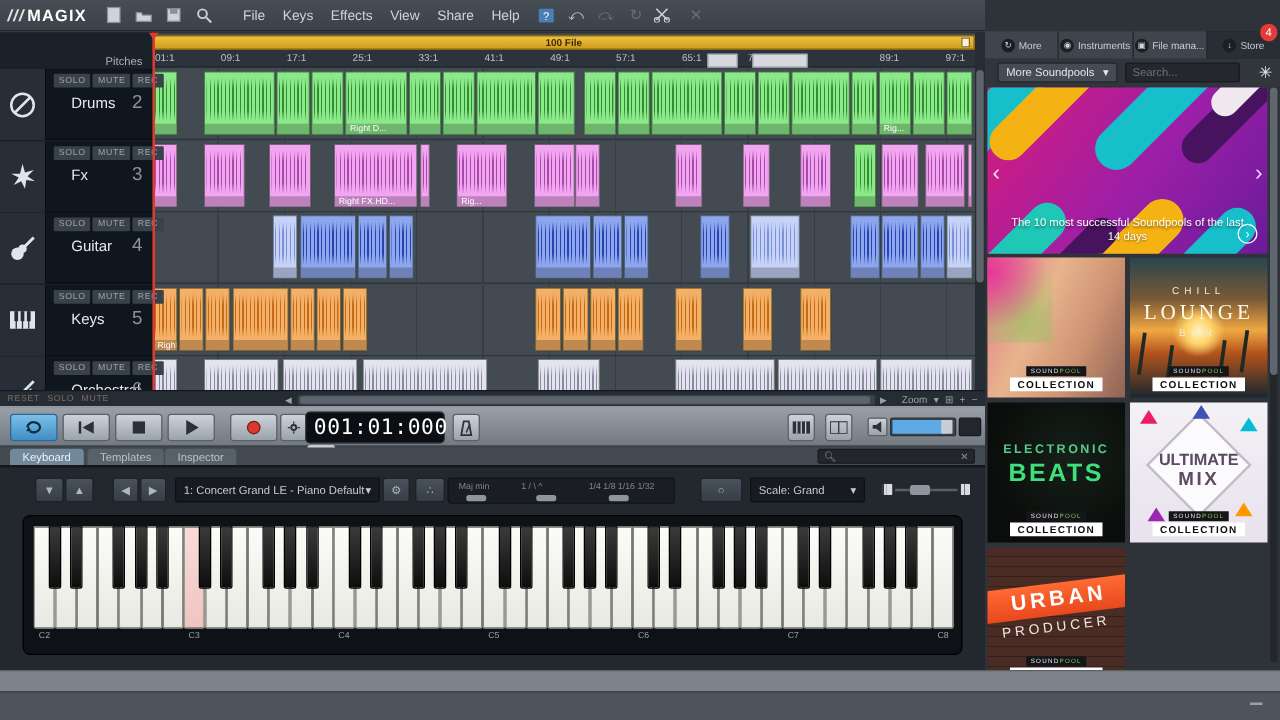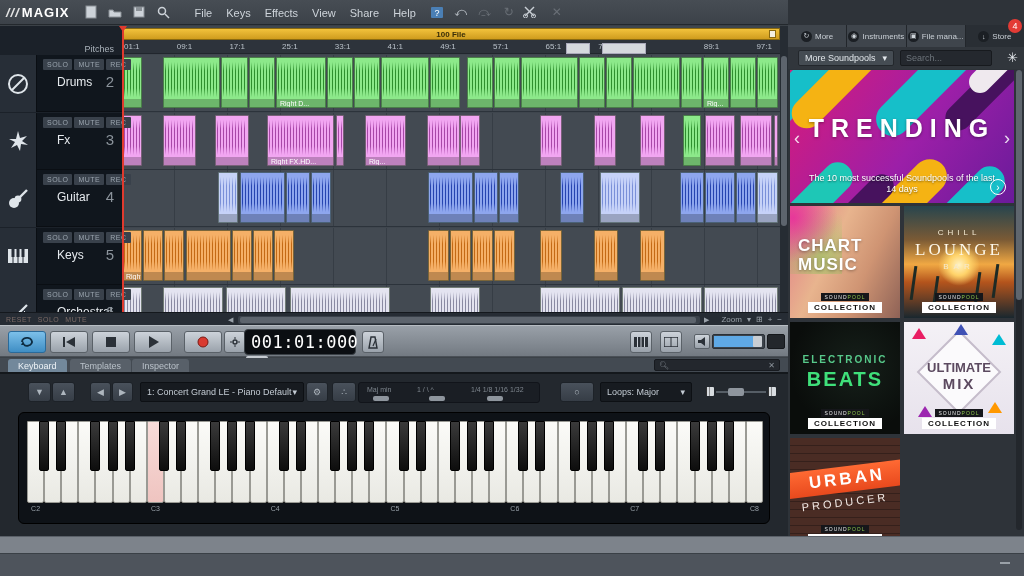--- a/index.html
+++ b/index.html
@@ -682,21 +682,21 @@
     <div id="cluster">
       <span class="cl-lbl" style="left:8px">Maj  min</span>
       <span class="cl-lbl" style="left:58px">1   /   \   ^</span>
       <span class="cl-lbl" style="left:112px">1/4  1/8  1/16  1/32</span>
       <span class="mini-slider" style="left:14px"></span>
       <span class="mini-slider" style="left:70px"></span>
       <span class="mini-slider" style="left:128px"></span>
     </div>
     <div class="kbtn" style="left:560px;width:34px">○</div>
     <div id="scalesel">
-      <span>Loops: Major</span>
+      <span>Scale: Grand</span>
         <span>▾</span>
     </div>
     <div id="rangeslider">
       <span class="minipiano" style="left:0"></span>
       <div class="line"></div>
       <div class="knob"></div>
       <span class="minipiano" style="right:0"></span>
     </div>
     <div id="pianoframe">
       <div id="keys">
@@ -827,29 +827,27 @@
     <div id="banner">
       <div class="pill" style="left:-20px;top:-30px;width:34px;height:120px;background:#16bfc9;transform:rotate(45deg);"></div>
       <div class="pill" style="left:30px;top:-40px;width:30px;height:110px;background:#f5b313;transform:rotate(45deg);"></div>
       <div class="pill" style="left:120px;top:-50px;width:34px;height:130px;background:#16bfc9;transform:rotate(45deg);"></div>
       <div class="pill" style="left:178px;top:-20px;width:26px;height:90px;background:#47125e;transform:rotate(45deg);"></div>
       <div class="pill" style="left:196px;top:-40px;width:22px;height:70px;background:#efe9ee;transform:rotate(45deg);"></div>
       <div class="pill" style="left:8px;top:82px;width:30px;height:100px;background:#1ec7b6;transform:rotate(45deg);"></div>
       <div class="pill" style="left:96px;top:78px;width:34px;height:110px;background:#f5b313;transform:rotate(45deg);"></div>
       <div class="pill" style="left:60px;top:96px;width:24px;height:80px;background:#47125e;transform:rotate(45deg);"></div>
       <div class="pill" style="left:160px;top:86px;width:30px;height:100px;background:#16bfc9;transform:rotate(45deg);"></div>
-      <h1>TRENDING</h1>
       <span class="bchev" style="left:4px">‹</span>
       <span class="bchev" style="right:4px">›</span>
       <div class="sub">The 10 most successful Soundpools of the last 14 days</div>
       <div id="bcircle">›</div>
     </div>
     <div id="cards">
         <div class="card c-chart">
-          <div class="t">CHART<br>MUSIC</div>
           <div class="badgewrap">
             <span class="spchip">SOUND<b>POOL</b></span>
             <span class="colbar">COLLECTION</span>
           </div>
         </div>
         <div class="card c-lounge">
           <div class="t1">CHILL</div>
           <div class="t2">LOUNGE</div>
           <div class="t3">BAR</div>
           <div class="palm" style="left: 8px; top: 60px;"></div>

